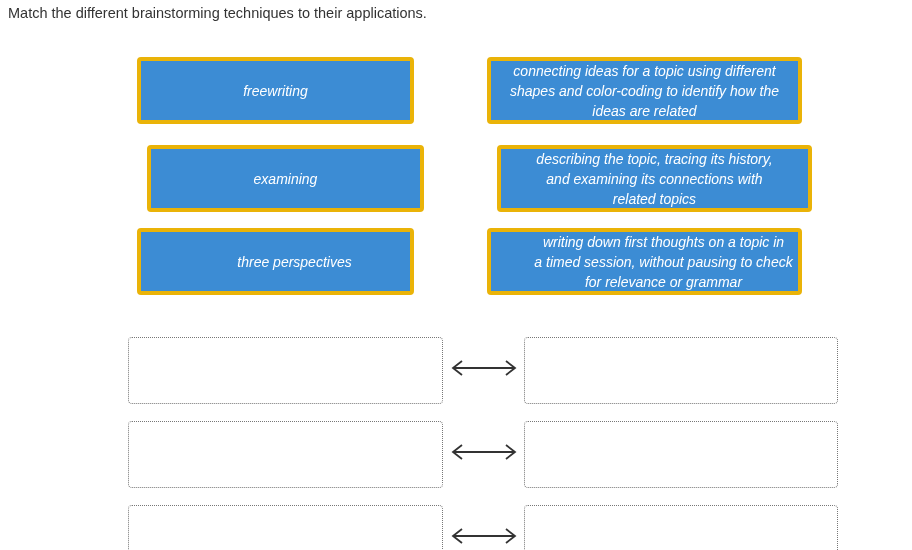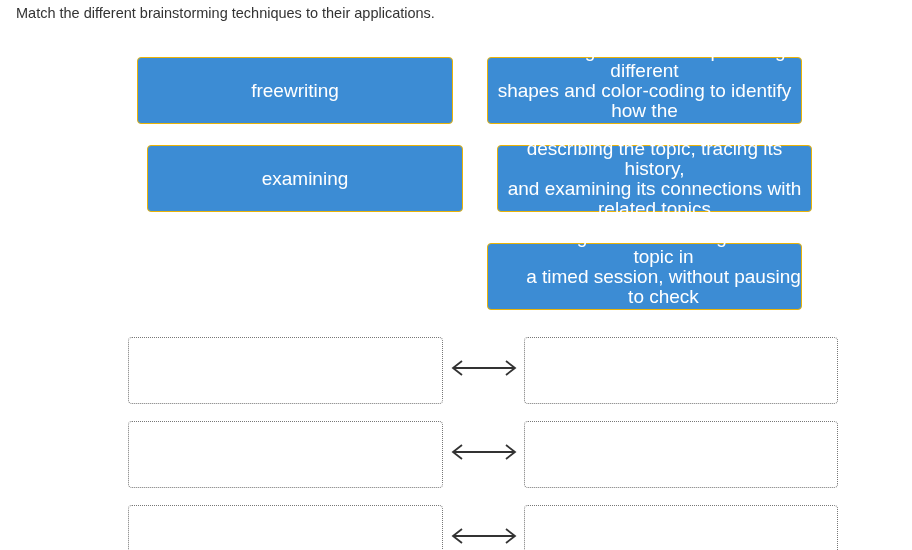--- a/index.html
+++ b/index.html
@@ -14,43 +14,43 @@
     height: 550px;
     overflow: hidden;
     background: #ffffff;
   }
   .title {
     position: absolute;
     left: 8px;
     top: 5px;
     font-size: 14.5px;
     color: #333333;
-    margin-left: 8px;
   }
   .tile {
     position: absolute;
     box-sizing: border-box;
     height: 67px;
     background: #3c8cd4;
-    border: 1px solid #eab308;
+    border: 4px solid #eab308;
     border-radius: 4px;
     color: #ffffff;
-    font-size: 19px;
+    font-size: 14px;
     line-height: 20px;
     display: flex;
     align-items: center;
     justify-content: center;
     text-align: center;
     cursor: pointer;
+    font-style: italic;
   }
-  .tile.term { left: 137px; width: 316px; }
+  .tile.term { left: 137px; width: 277px; }
   .tile.def  { left: 487px; width: 315px; white-space: pre-line; }
   .row-0 { top: 57px; }
   .row-1 { top: 145px; margin-left: 10px; }
-  .row-2 { top: 243px; padding-left: 38px; }
+  .row-2 { top: 228px; padding-left: 38px; }
   .slot {
     position: absolute;
     box-sizing: border-box;
     height: 67px;
     background: #ffffff;
     border: 1px dotted #777777;
     border-radius: 4px;
   }
   .slot.left  { left: 128px; width: 315px; }
   .slot.right { left: 524px; width: 314px; }
@@ -70,20 +70,21 @@
 </style>
 </head>
 <body>
 
 <div class="page">
 
   <div class="title">Match the different brainstorming techniques to their applications.</div>
 
   <div class="tile term row-0">freewriting</div>
   <div class="tile term row-1">examining</div>
+  <div class="tile term row-2">three perspectives</div>
 
   <div class="tile def row-0">connecting ideas for a topic using different
 shapes and color-coding to identify how the
 ideas are related</div>
   <div class="tile def row-1">describing the topic, tracing its history,
 and examining its connections with
 related topics</div>
   <div class="tile def row-2">writing down first thoughts on a topic in
 a timed session, without pausing to check
 for relevance or grammar</div>

